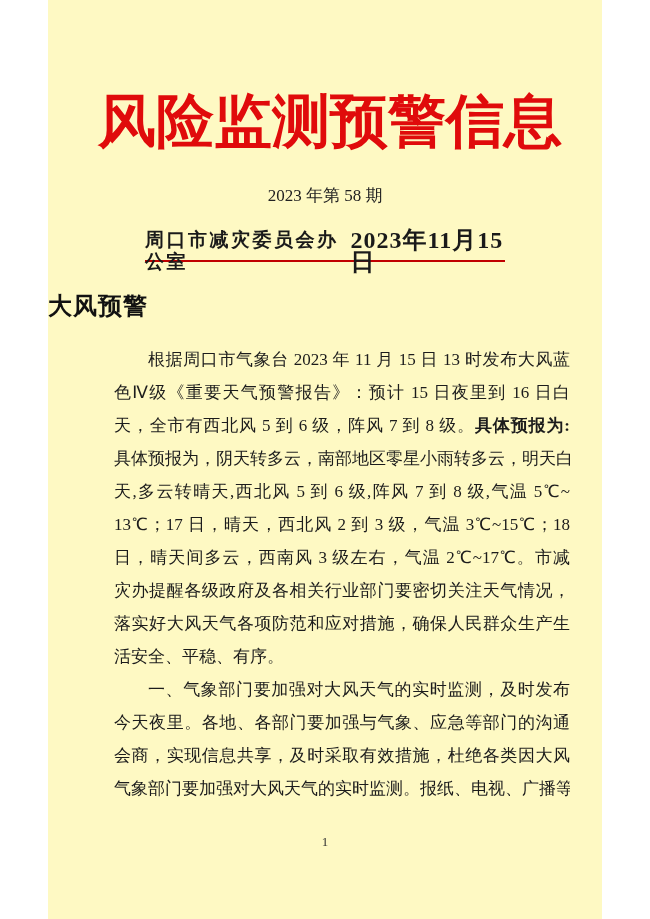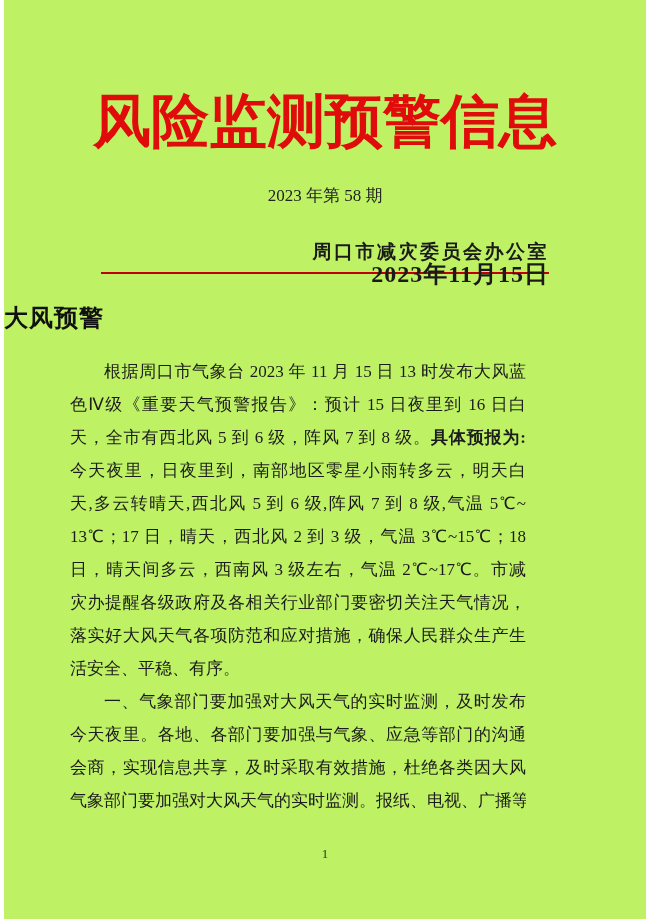--- a/index.html
+++ b/index.html
@@ -1,30 +1,30 @@
 <!DOCTYPE html>
 <html><head>
 <meta charset="utf-8">
 <style>
   html,body{margin:0;padding:0;background:#ffffff;}
   .page{
-    width:642px;height:919px;background:#bef264;position:relative;overflow:hidden;
+    width:554px;height:919px;background:#fef9c3;position:relative;overflow:hidden;
     font-family:"Liberation Serif", serif;color:#1a1a1a;margin:0 auto;
   }
   .title{
     margin:86px 50px 0;text-align:center;
     font-size:58px;line-height:72px;font-weight:bold;letter-spacing:0;
     white-space:nowrap;
   }
   .issue{
     margin-top:29px;text-align:center;font-size:17px;line-height:18px;color:#222;
   }
   .mast-row{
-    margin:36px 97px 0;height:22px;line-height:22px;
-    display:flex;justify-content:space-between;align-items:flex-end;flex-direction:column;
+    margin:24px 97px 0;height:22px;line-height:22px;
+    display:flex;justify-content:space-between;align-items:flex-start;
   }
   .office{font-size:19px;letter-spacing:2.5px;font-weight:bold;font-style:normal;}
   .date{font-size:24px;font-weight:bold;letter-spacing:1px;}
   .rule{margin:9px 97px 0;height:2px;background:#c00000;}
   .heading{
     margin:30px 0 0;font-size:24px;line-height:28px;
     font-weight:bold;letter-spacing:1px;color:#111;
   }
   .body{margin:23px 66px 0;width:456px;}
   .para{margin:0;padding:0;}
@@ -56,21 +56,21 @@
 
   <div class="rule" style="background: rgb(192, 0, 0);"></div>
 
   <h2 class="heading">大风预警</h2>
 
   <div id="body" class="body">
       <div class="para para-fangsong">
         <div class="line indent"><span>根据周口市气象台 2023 年 11 月 15 日 13 时发布大风蓝</span></div>
         <div class="line"><span>色Ⅳ级《重要天气预警报告》：预计 15 日夜里到 16 日白</span></div>
         <div class="line"><span>天，全市有西北风 5 到 6 级，阵风 7 到 8 级。</span><span class="seg-bold">具体预报为:</span></div>
-        <div class="line"><span>今天夜里，日夜里到，南部地区零星小雨转多云，明天白</span></div>
+        <div class="line"><span>具体预报为，阴天转多云，南部地区零星小雨转多云，明天白</span></div>
         <div class="line"><span>天,多云转晴天,西北风 5 到 6 级,阵风 7 到 8 级,气温 5℃~</span></div>
         <div class="line"><span>13℃；17 日，晴天，西北风 2 到 3 级，气温 3℃~15℃；18</span></div>
         <div class="line"><span>日，晴天间多云，西南风 3 级左右，气温 2℃~17℃。市减</span></div>
         <div class="line"><span>灾办提醒各级政府及各相关行业部门要密切关注天气情况，</span></div>
         <div class="line"><span>落实好大风天气各项防范和应对措施，确保人民群众生产生</span></div>
         <div class="line no-just"><span>活安全、平稳、有序。</span></div>
       </div>
       <div class="para para-kaiti">
         <div class="line indent"><span>一、气象部门要加强对大风天气的实时监测，及时发布</span></div>
         <div class="line"><span>今天夜里。各地、各部门要加强与气象、应急等部门的沟通</span></div>

